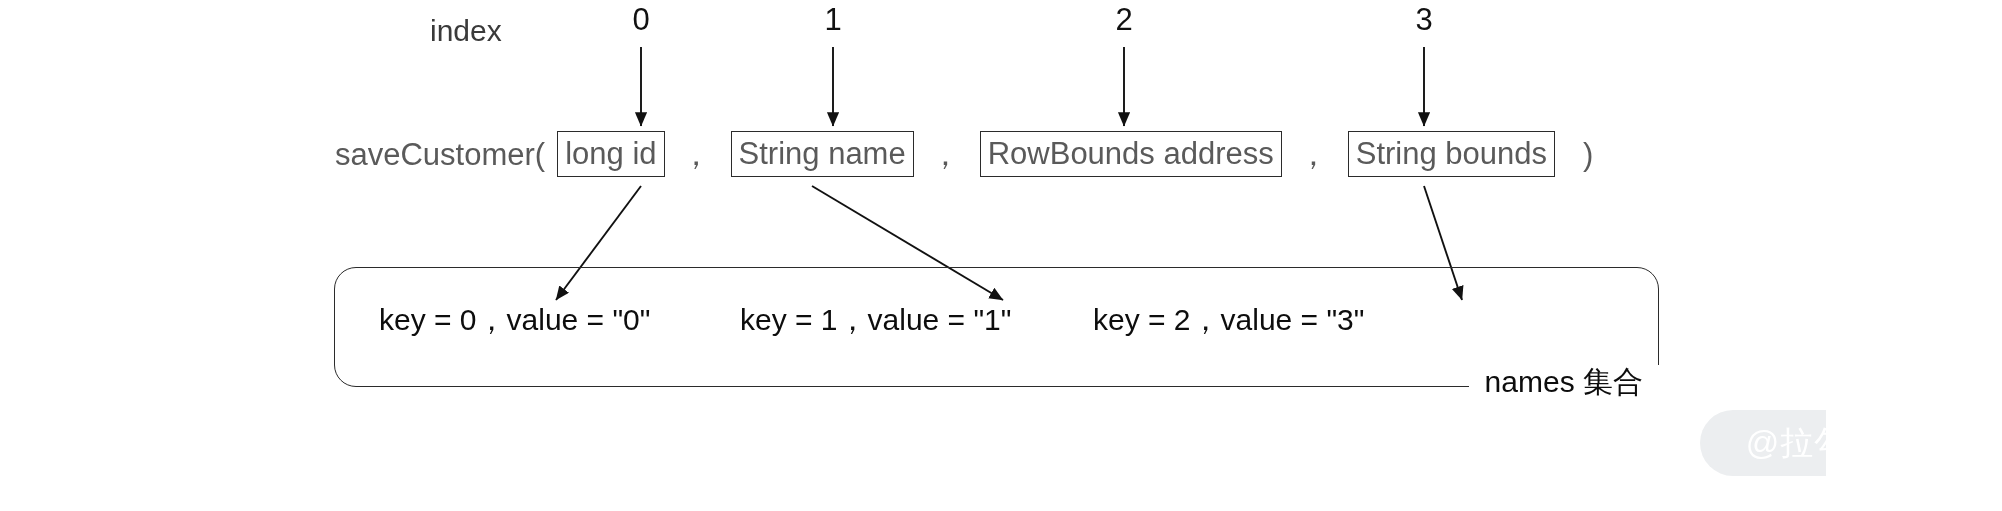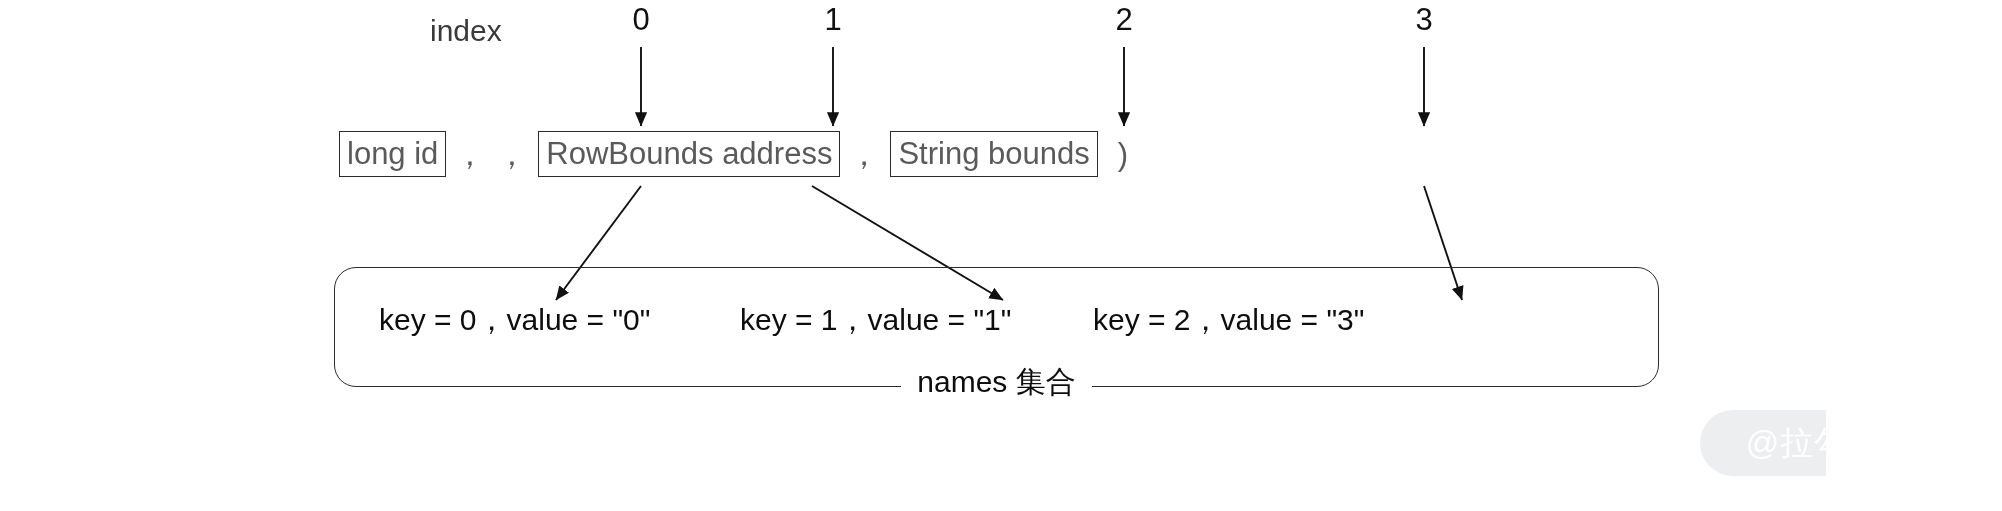--- a/index.html
+++ b/index.html
@@ -59,21 +59,21 @@
   .sig-text {
     font-size: 31px;
     color: #5a5a5a;
     line-height: 1;
     white-space: pre;
   }
   .param-box {
     border: 1.6px solid #2b2b2b;
     background: #ffffff;
     padding: 6px 7px 7px 7px;
-    margin: 4px;
+    margin: 12px;
     font-size: 31px;
     color: #5a5a5a;
     line-height: 1;
     white-space: nowrap;
   }
   .sig-sep {
     font-size: 31px;
     color: #5a5a5a;
     padding: 0 7px 0 4px;
     line-height: 1;
@@ -173,38 +173,40 @@
   </svg>
 
   <div class="index-label">index</div>
 
   <div class="index-num" style="left:619px;">0</div>
   <div class="index-num" style="left:811px;">1</div>
   <div class="index-num" style="left:1102px;">2</div>
   <div class="index-num" style="left:1402px;">3</div>
 
   <div class="sig-row">
+    <span class="sig-text">saveCustomer(</span>
     <span class="param-box">long id</span>
     <span class="sig-sep">，</span>
+    <span class="param-box">String name</span>
     <span class="sig-sep">，</span>
     <span class="param-box">RowBounds address</span>
     <span class="sig-sep">，</span>
     <span class="param-box">String bounds</span>
     <span class="sig-paren-close">)</span>
   </div>
 
   <div class="names-box">
     <div class="kv-row">
       <span class="kv-item" style="left:44px;">key = 0，value = "0"</span>
       <span class="kv-item" style="left:405px;">key = 1，value = "1"</span>
       <span class="kv-item" style="left:758px;">key = 2，value = "3"</span>
     </div>
   </div>
 
-  <div class="names-caption" style="left:334px;">
+  <div class="names-caption" style="left:334px;text-align:right;">
     <span>names 集合</span>
   </div>
 
   <div class="watermark">
     <span>@拉勾教育</span>
   </div>
 
 </div>
 
 </body></html>

